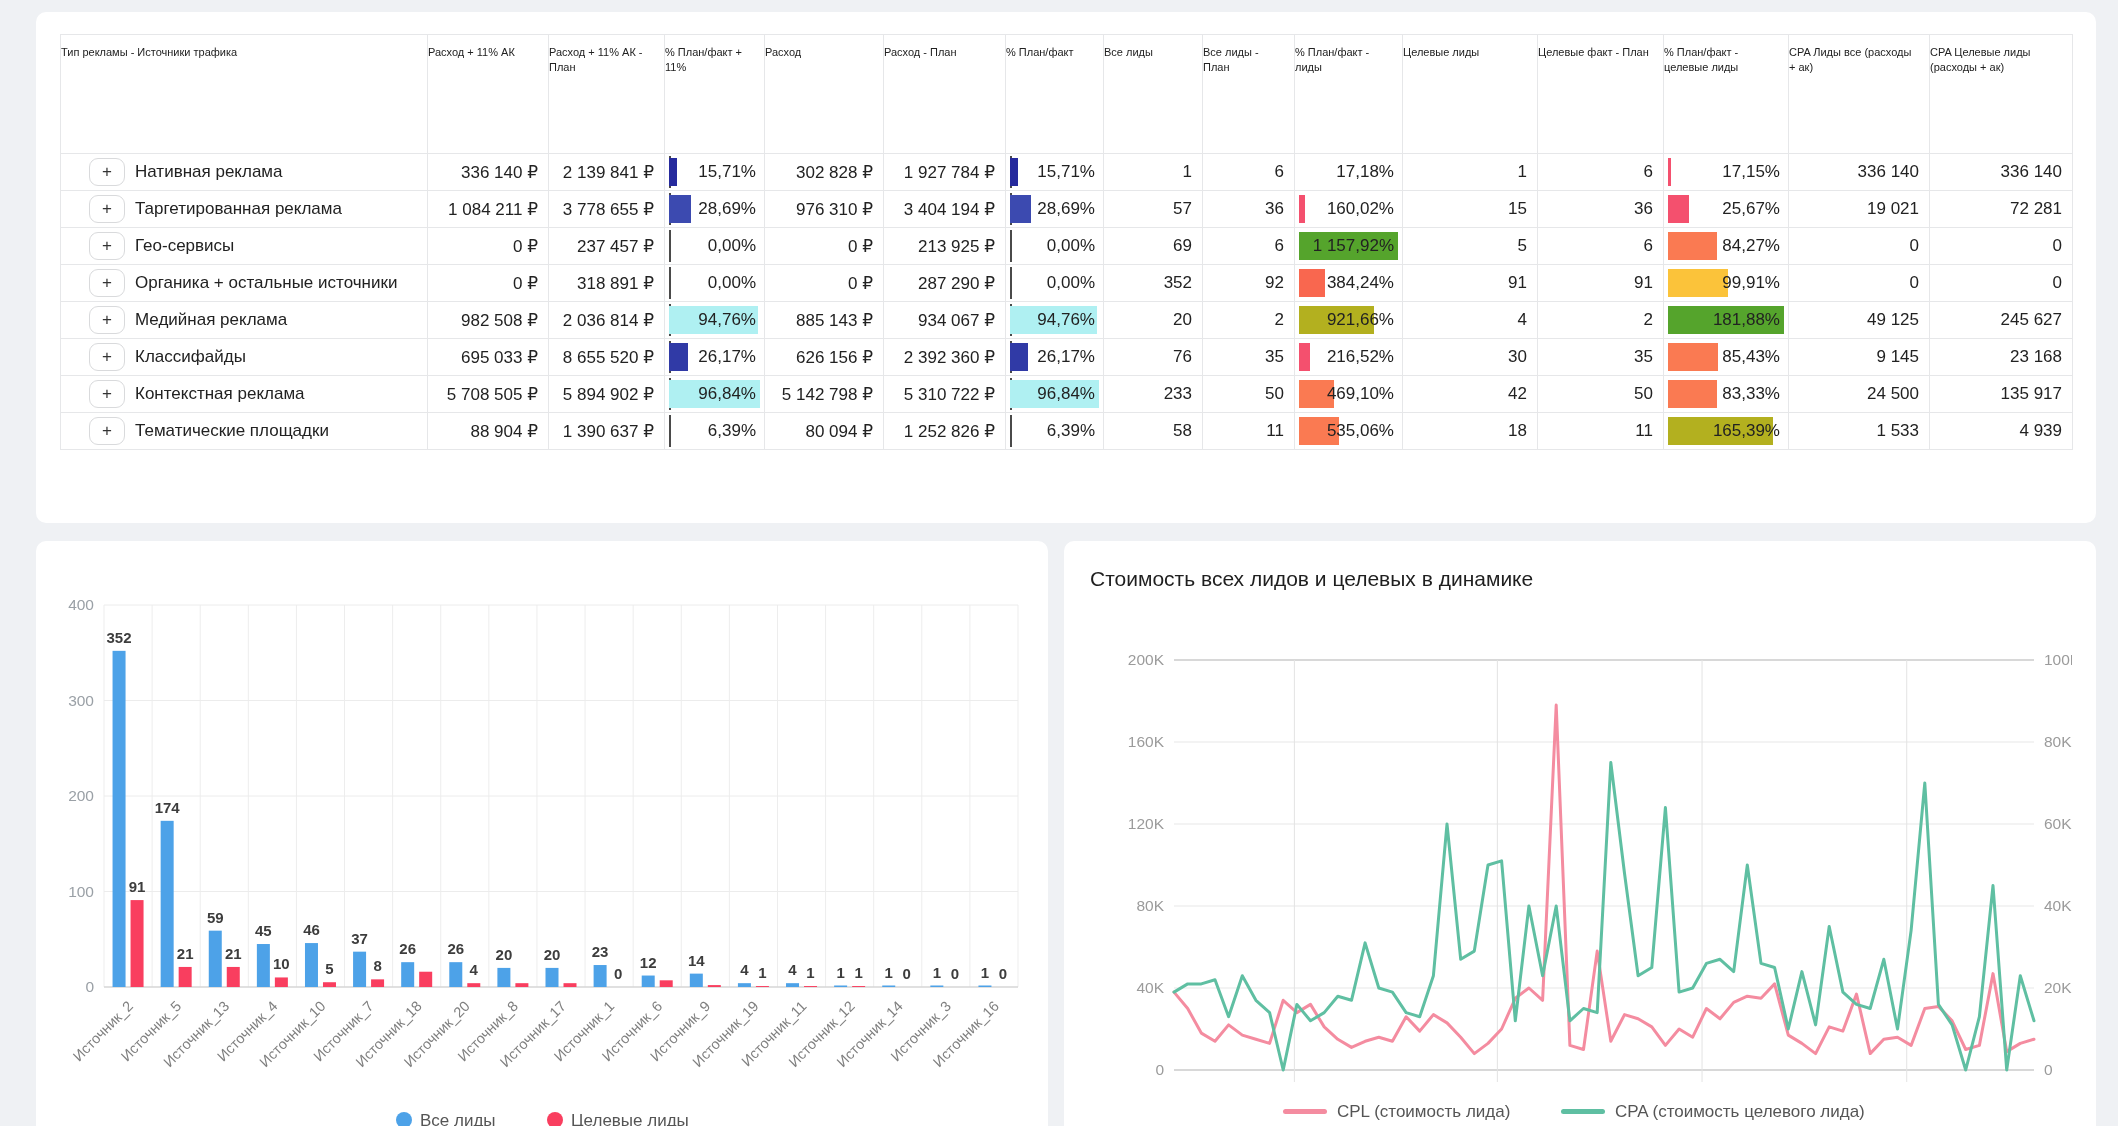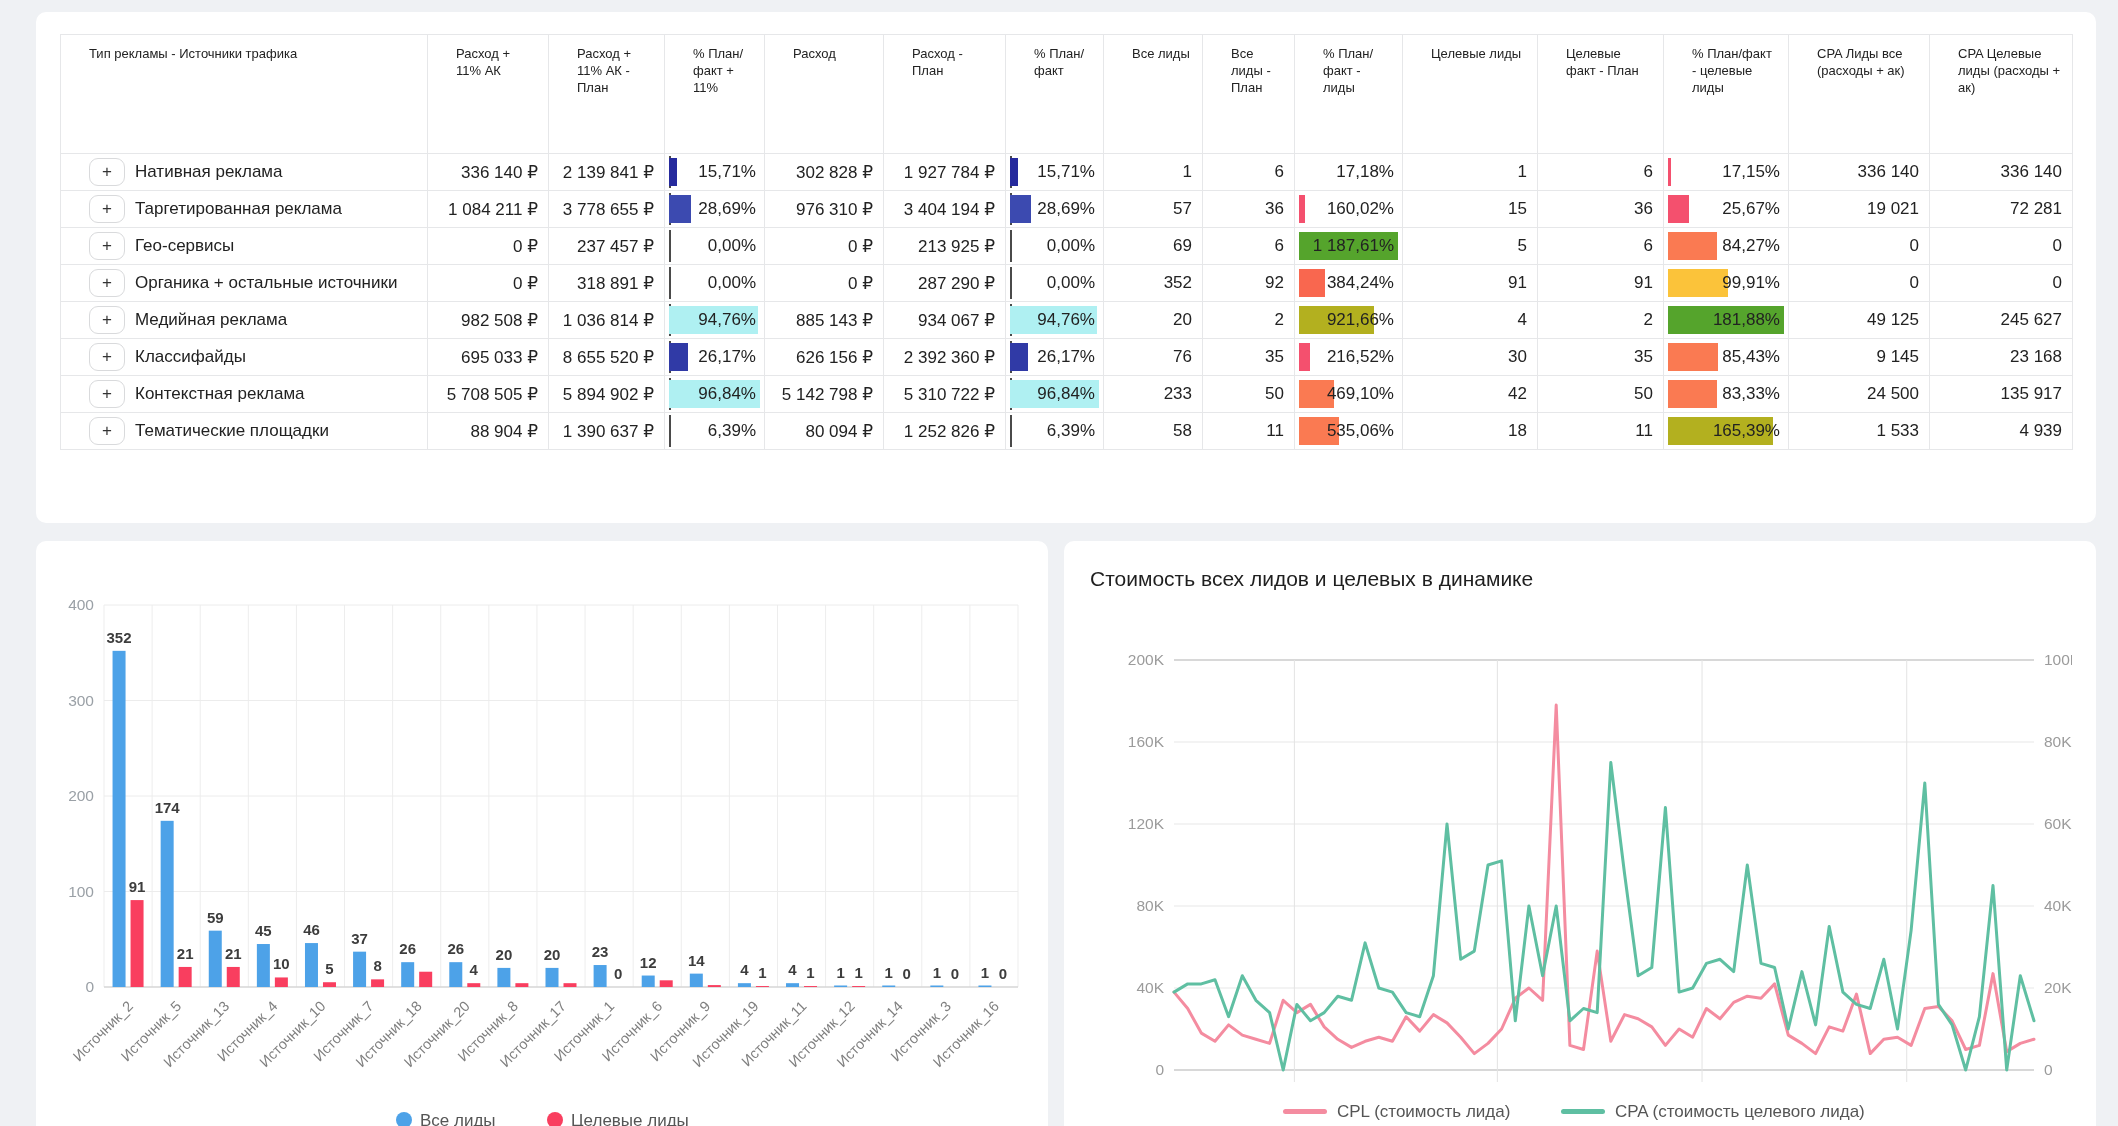--- a/index.html
+++ b/index.html
@@ -10,22 +10,22 @@
     color:#222;
   }
   .card{position:absolute;background:#fff;border-radius:10px}
   #card-table{left:36px;top:12px;width:2060px;height:511px}
   #card-bar{left:36px;top:541px;width:1012px;height:700px}
   #card-line{left:1064px;top:541px;width:1032px;height:700px}
 
   table{border-collapse:collapse;margin:22px 24px 0 24px;table-layout:fixed;width:2012px}
   th,td{border:1px solid #e6e7e9}
   th{
-    text-align:left;vertical-align:top;padding:10px 10px 8px 28px;
-    font-size:13px;font-weight:500;line-height:1.32;height:100px;color:#222;
+    text-align:left;vertical-align:top;padding:10px 10px 8px 0;
+    font-size:11px;font-weight:500;line-height:1.32;height:100px;color:#222;
   }
   td{font-size:17px;height:36px;padding:0 10px;white-space:nowrap}
   td.num{text-align:right}
   td.name{padding:0 6px}
   .rowhead{display:flex;align-items:center}
   .plus-btn{
     display:inline-flex;align-items:center;justify-content:center;
     width:34px;height:26px;border:1px solid #d9dadc;border-radius:9px;
     background:#fff;font-size:17px;color:#333;margin:0 10px 0 22px;flex:0 0 auto;
     cursor:pointer;
@@ -190,21 +190,21 @@
             <div class="pcell">
               <span class="ax"></span>
               <span class="v">0,00%</span>
             </div>
           </td>
           <td class="num">69</td>
           <td class="num">6</td>
           <td class="pct">
             <div class="pcell">
               <span class="bar" style="background: rgb(85, 164, 44); width: calc(100% - 8px);"></span>
-              <span class="v">1 187,61%</span>
+              <span class="v">1 157,92%</span>
             </div>
           </td>
           <td class="num">5</td>
           <td class="num">6</td>
           <td class="pct">
             <div class="pcell">
               <span class="bar" style="background: rgb(250, 122, 82); width: calc(46% - 8px);"></span>
               <span class="v">84,27%</span>
             </div>
           </td>
@@ -254,21 +254,21 @@
           <td class="num">0</td>
         </tr>
         <tr>
           <td class="name">
             <div class="rowhead">
               <span class="plus-btn">+</span>
               <span>Медийная реклама</span>
             </div>
           </td>
           <td class="num">982 508 ₽</td>
-          <td class="num">1 036 814 ₽</td>
+          <td class="num">2 036 814 ₽</td>
           <td class="pct">
             <div class="pcell">
               <span class="ax"></span>
               <span class="bar" style="background: rgb(175, 240, 242); width: calc(98% - 8px);"></span>
               <span class="v">94,76%</span>
             </div>
           </td>
           <td class="num">885 143 ₽</td>
           <td class="num">934 067 ₽</td>
           <td class="pct">

